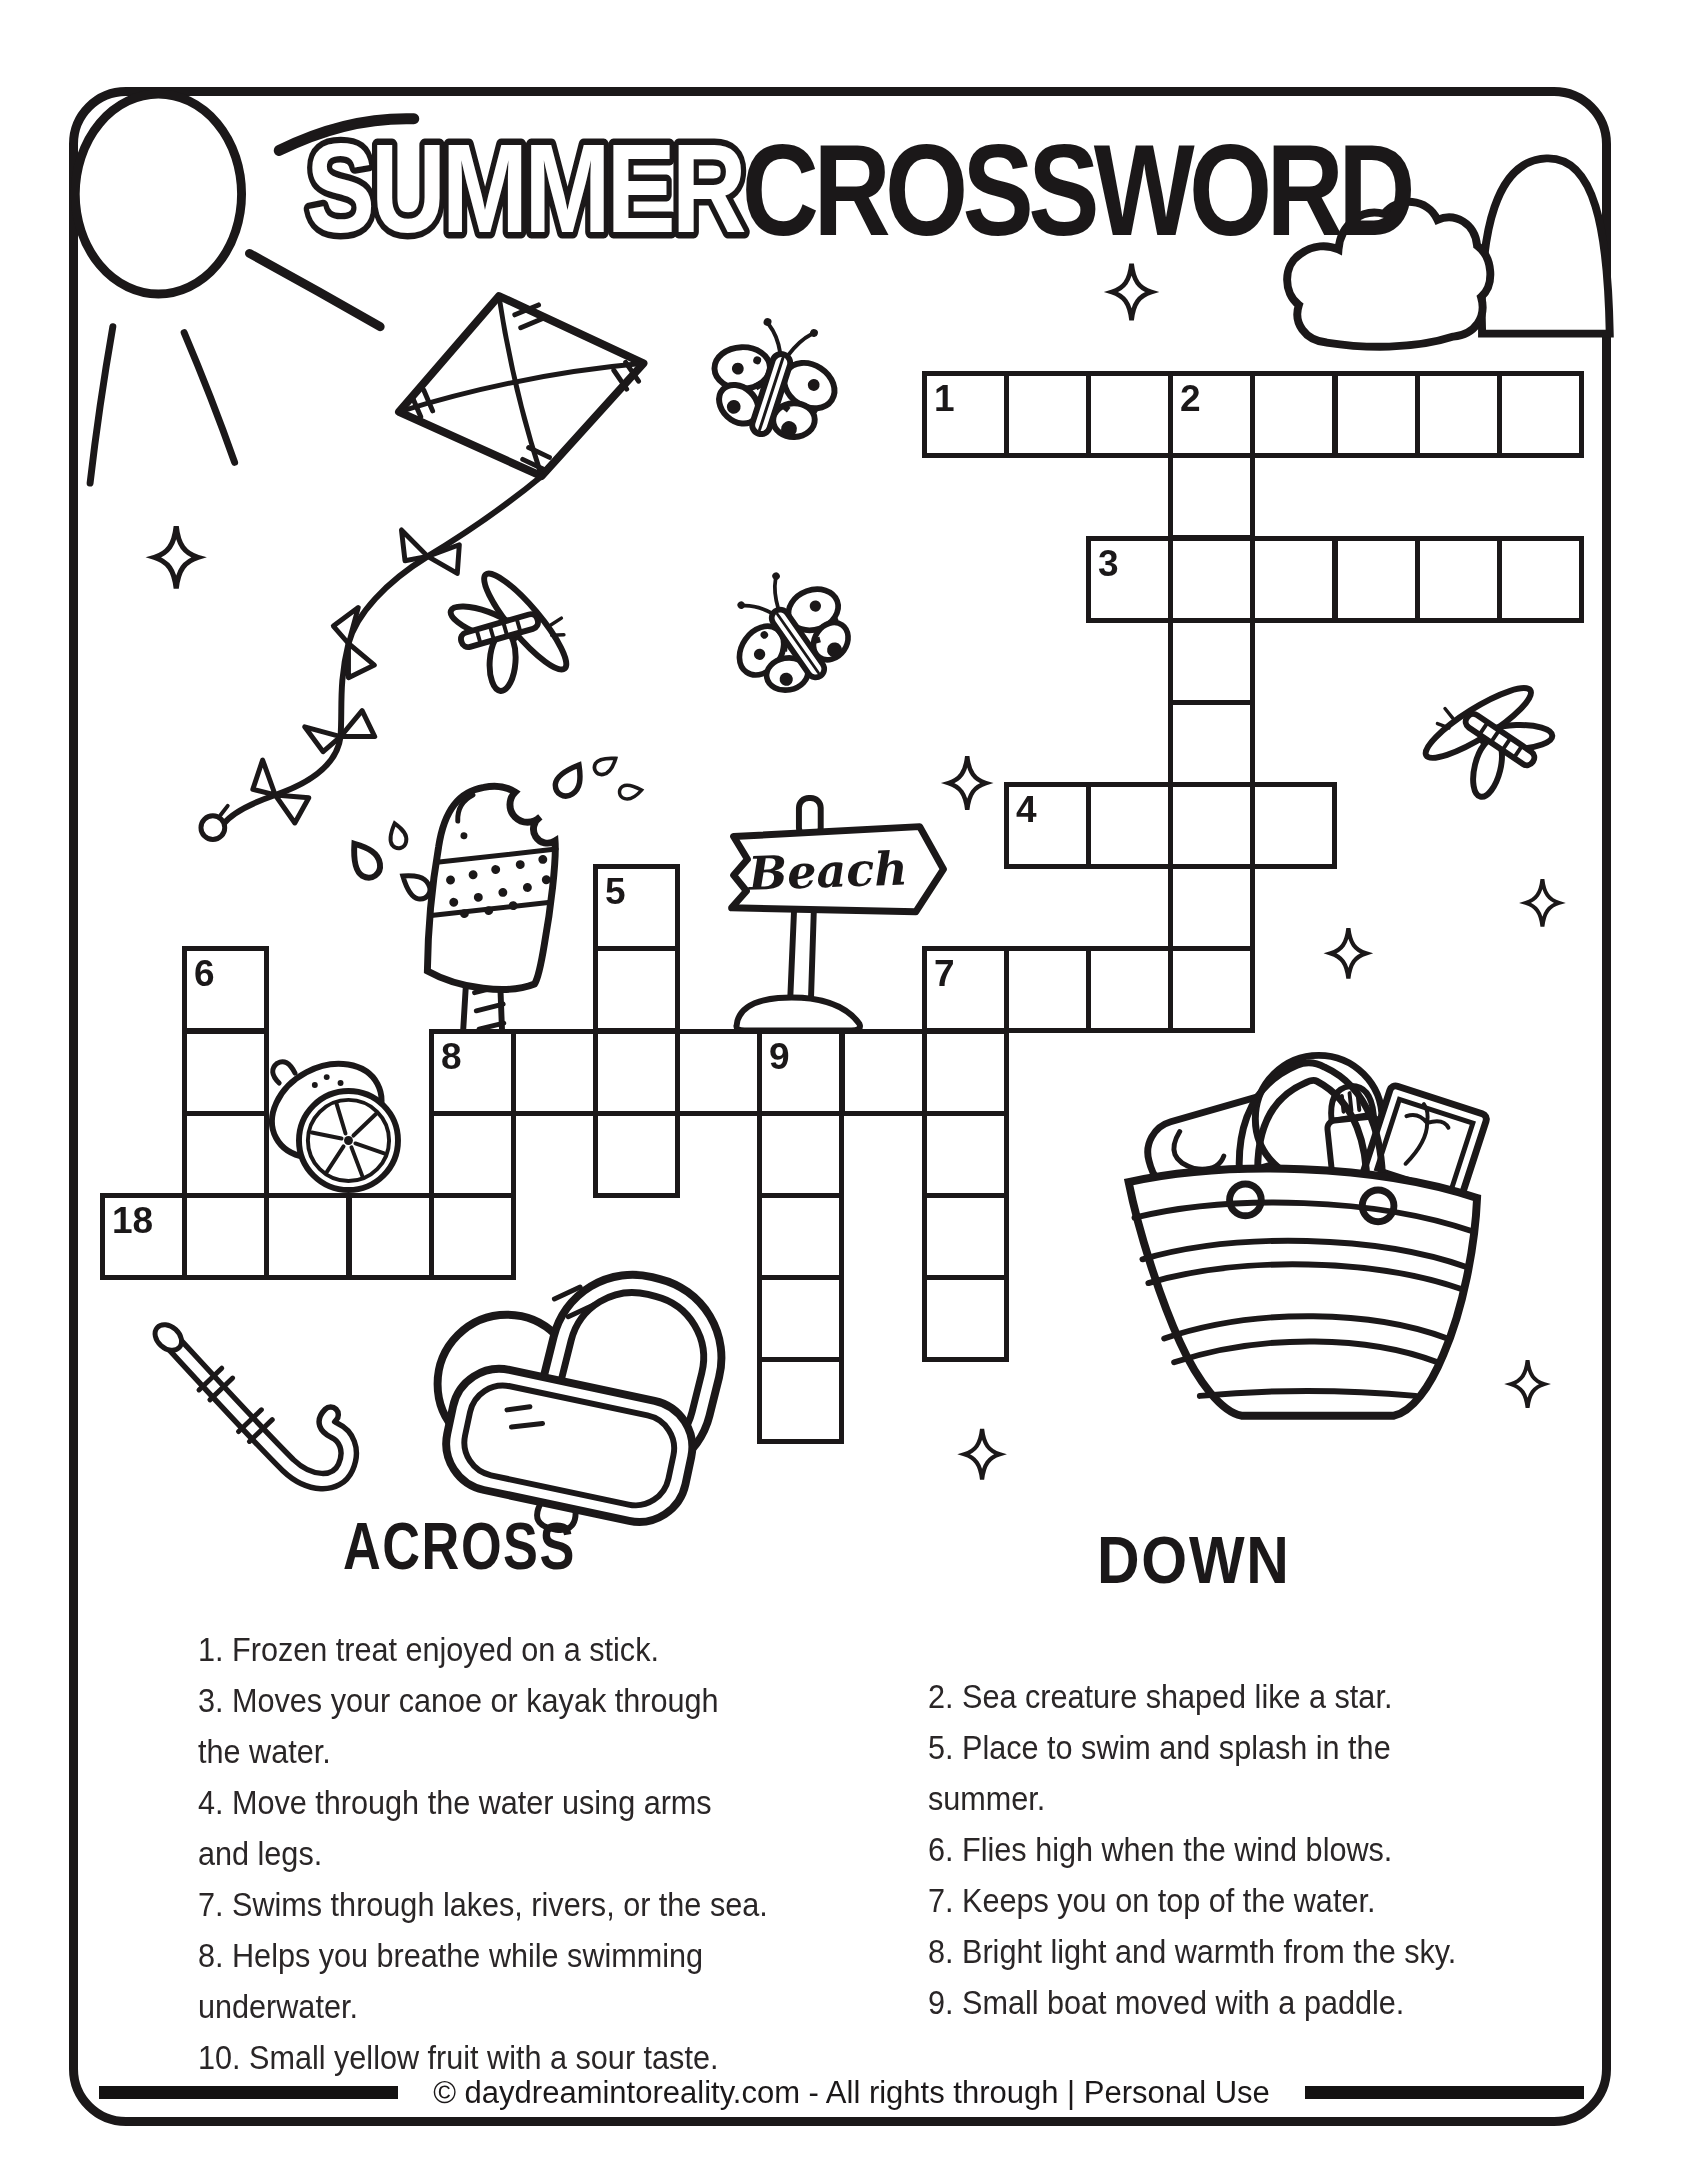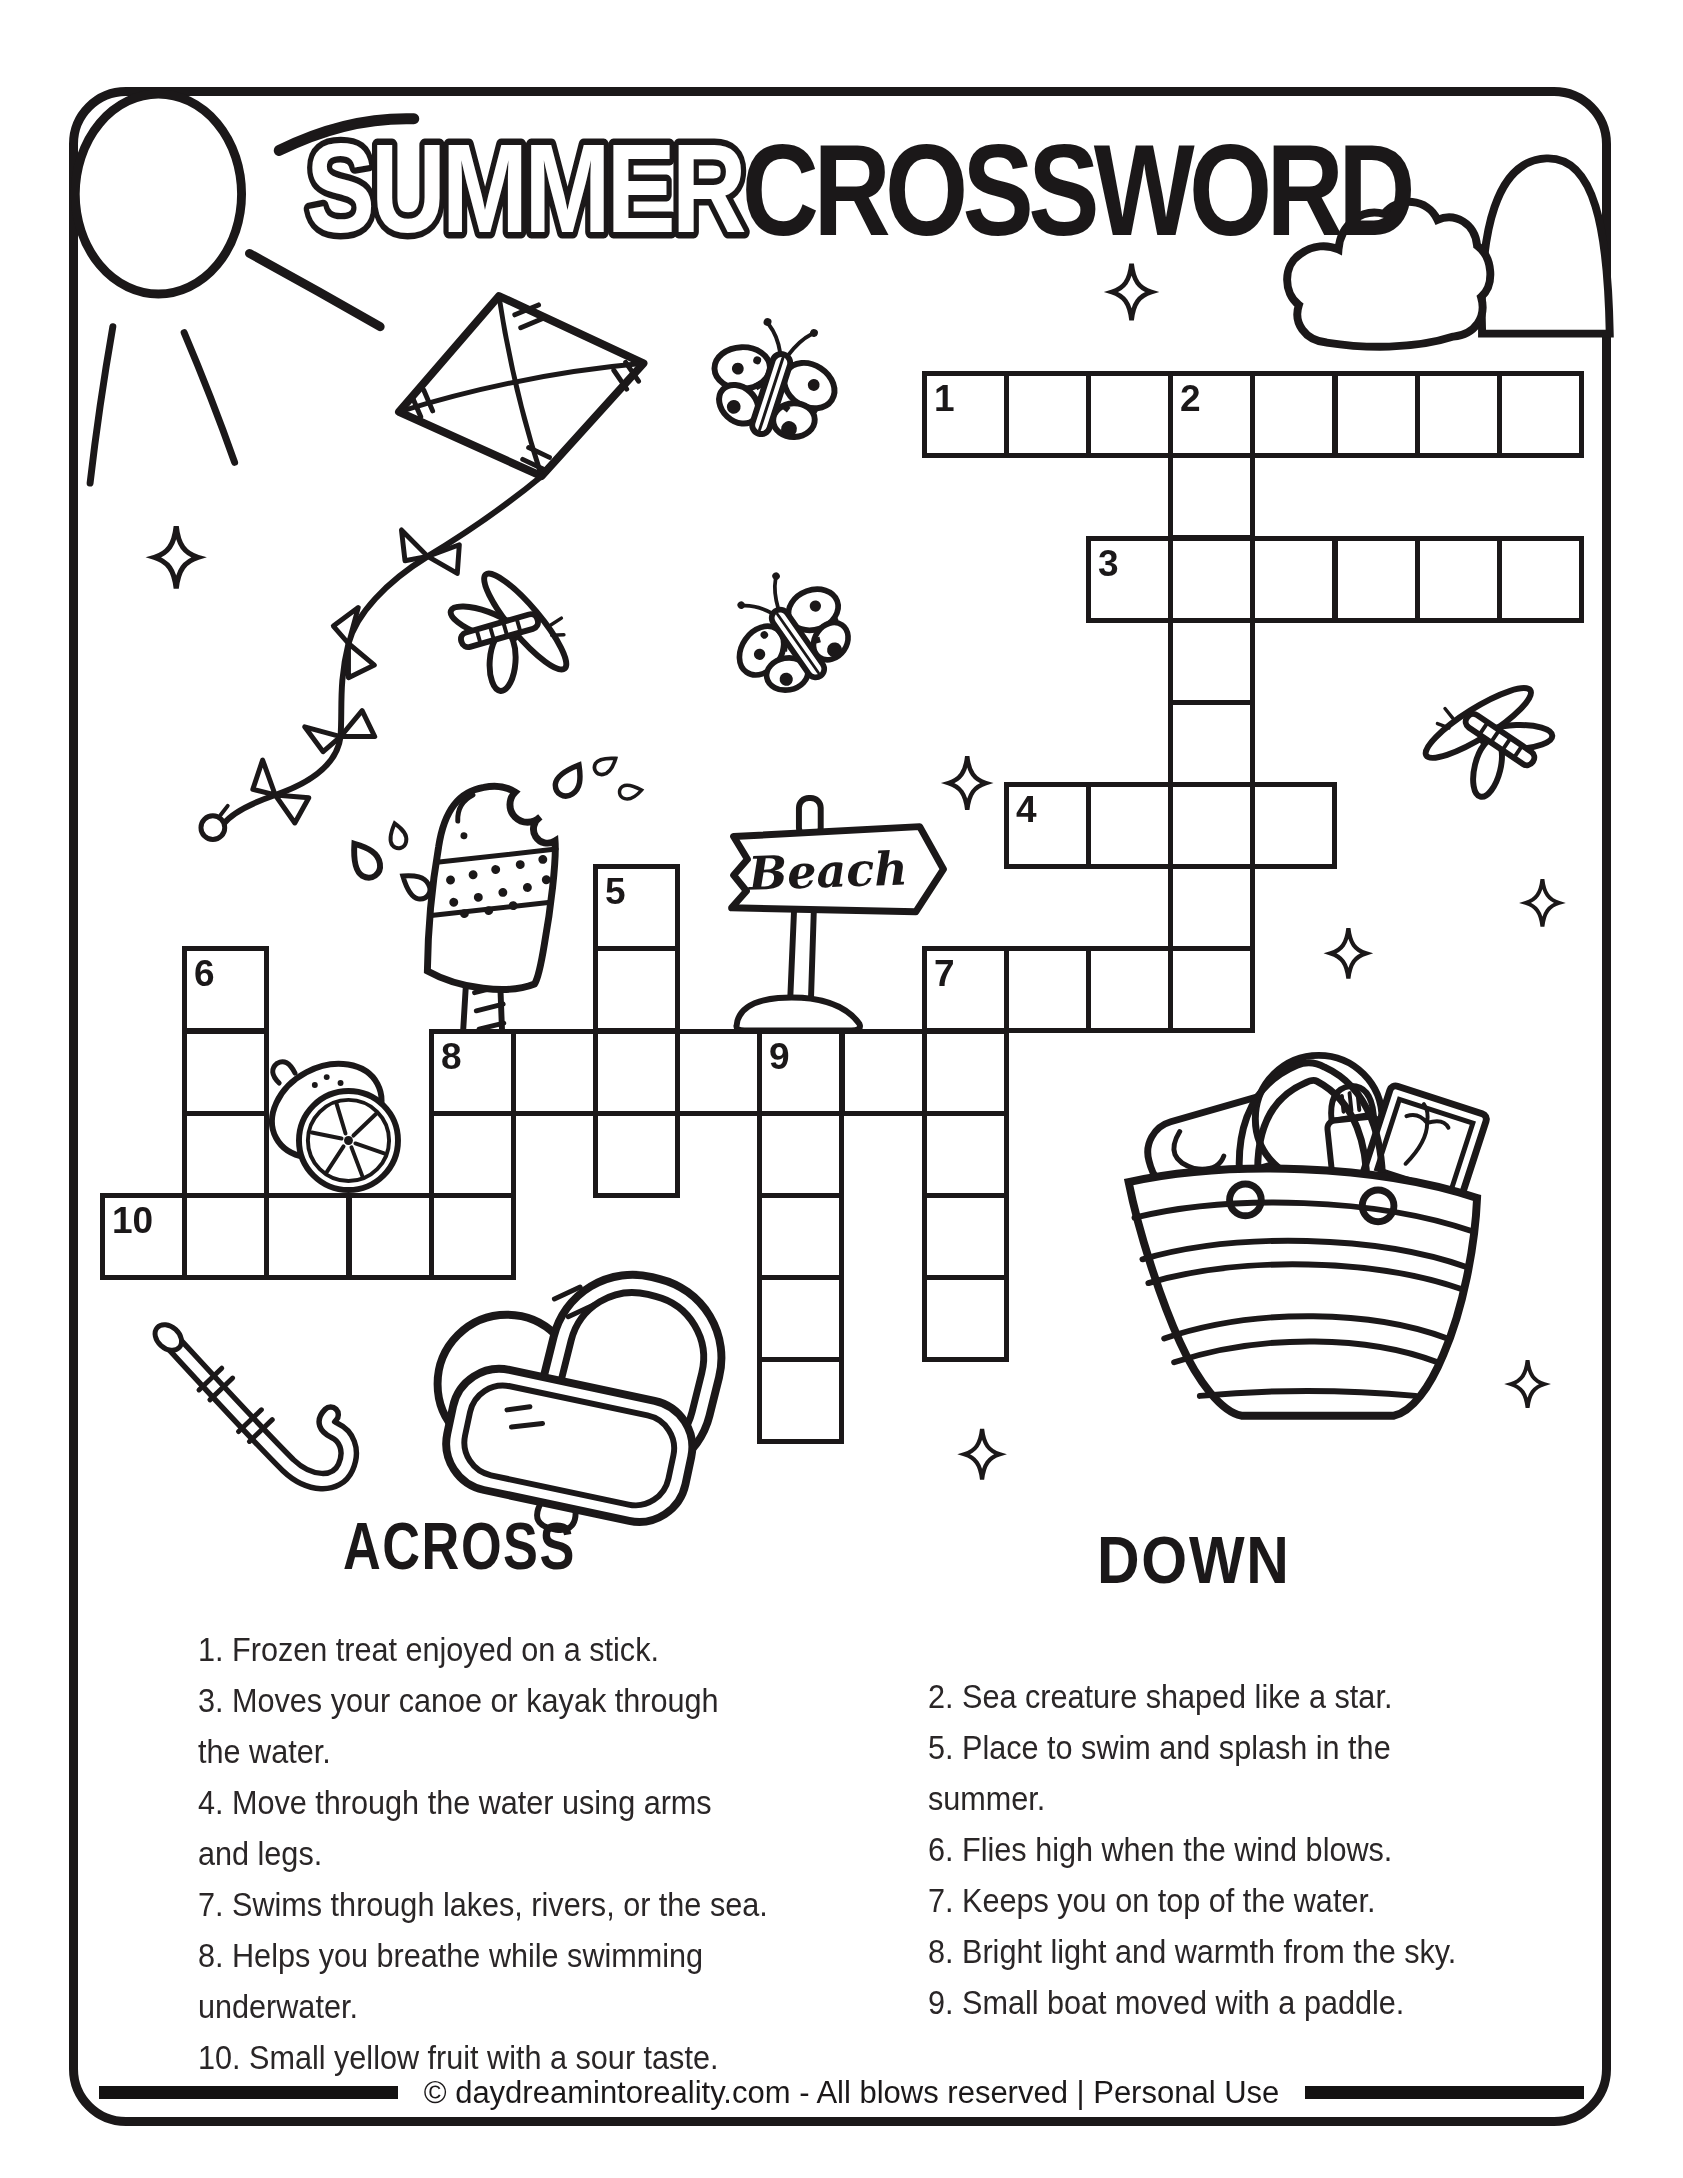--- a/index.html
+++ b/index.html
@@ -324,21 +324,21 @@
         <span class="cellnum">9</span>
       </div>
       <div class="cell" style="left: 840px; top: 1029px;"></div>
       <div class="cell" style="left: 429px; top: 1111px;"></div>
       <div class="cell" style="left: 429px; top: 1193px;"></div>
       <div class="cell" style="left: 757px; top: 1111px;"></div>
       <div class="cell" style="left: 757px; top: 1193px;"></div>
       <div class="cell" style="left: 757px; top: 1275px;"></div>
       <div class="cell" style="left: 757px; top: 1357px;"></div>
       <div class="cell" style="left: 100px; top: 1193px;">
-        <span class="cellnum">10</span>
+        <span class="cellnum">18</span>
       </div>
       <div class="cell" style="left: 264px; top: 1193px;"></div>
       <div class="cell" style="left: 347px; top: 1193px;"></div>
     </div>
 
   <svg id="title-svg" width="1188" height="168" viewBox="0 0 1200 170">
     <text x="22" y="116" transform="scale(0.82,1)" font-family="Liberation Sans, sans-serif" font-size="128" font-weight="bold" letter-spacing="-5" fill="#ffffff" stroke="#1b1819" stroke-width="13" paint-order="stroke" stroke-linejoin="round">SUMMER</text>
     <text x="560" y="119" transform="scale(0.82,1)" font-family="Liberation Sans, sans-serif" font-size="132" font-weight="bold" letter-spacing="-7" fill="#1b1819">CROSSWORD</text>
   </svg>
 
@@ -359,16 +359,16 @@
       <div>6. Flies high when the wind blows.</div>
       <div>7. Keeps you on top of the water.</div>
       <div>8. Bright light and warmth from the sky.</div>
       <div>9. Small boat moved with a paddle.</div>
     </div>
 
   <div id="beach-label">Beach</div>
 
   <div class="footer-bar" id="footer-bar-left"></div>
   <div class="footer-bar" id="footer-bar-right"></div>
-  <div id="footer-text">© daydreamintoreality.com - All blows reserved | Personal Use</div>
+  <div id="footer-text">© daydreamintoreality.com - All rights through | Personal Use</div>
 
 </div>
 
 
 </body></html>

